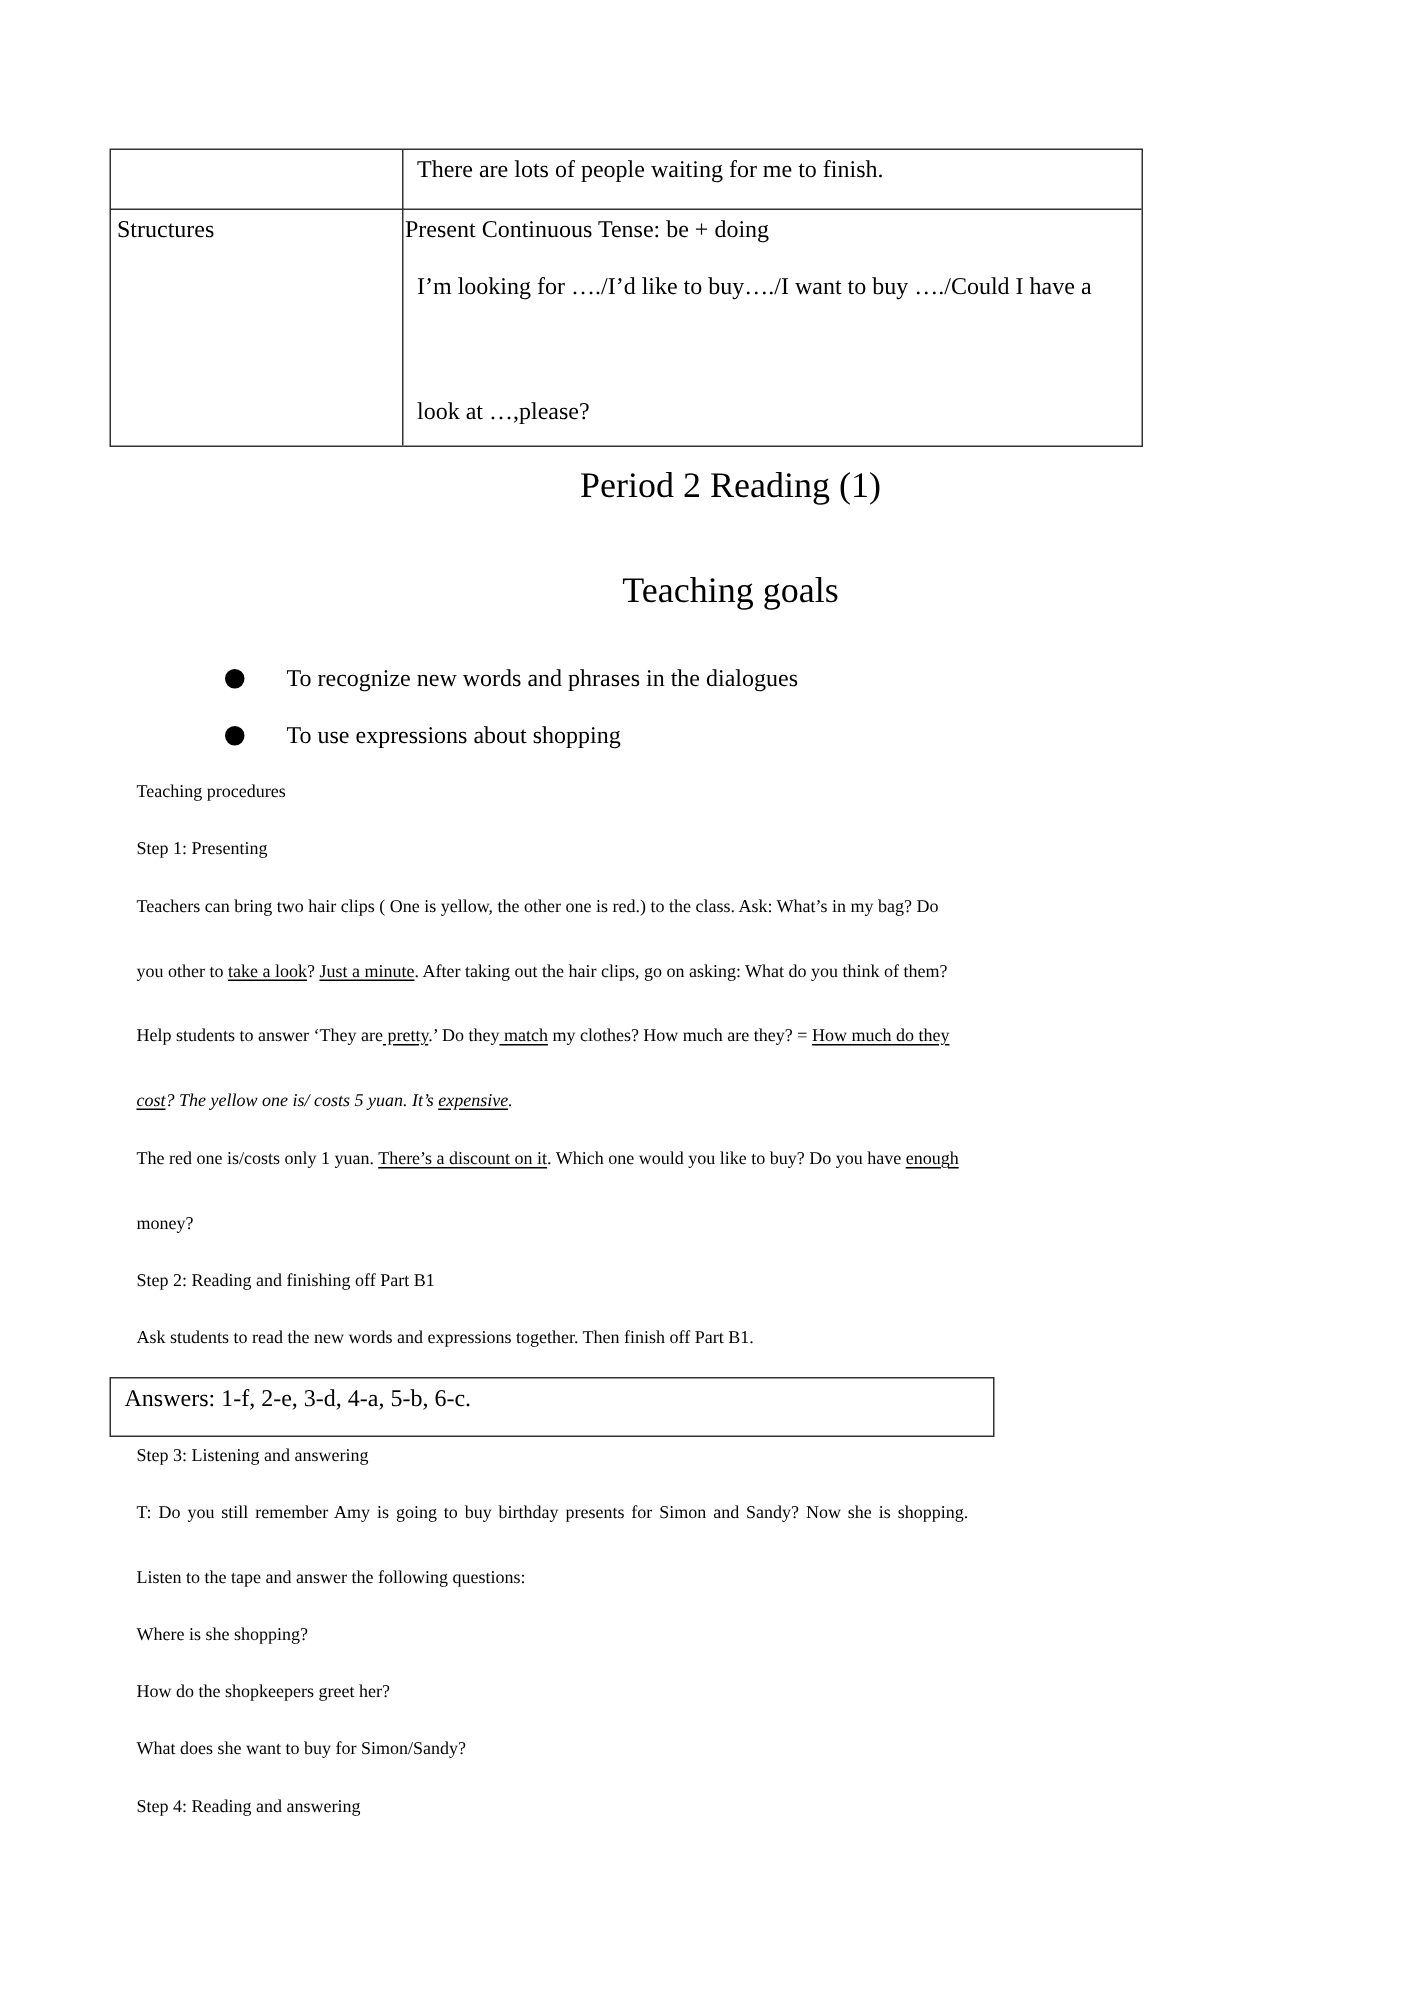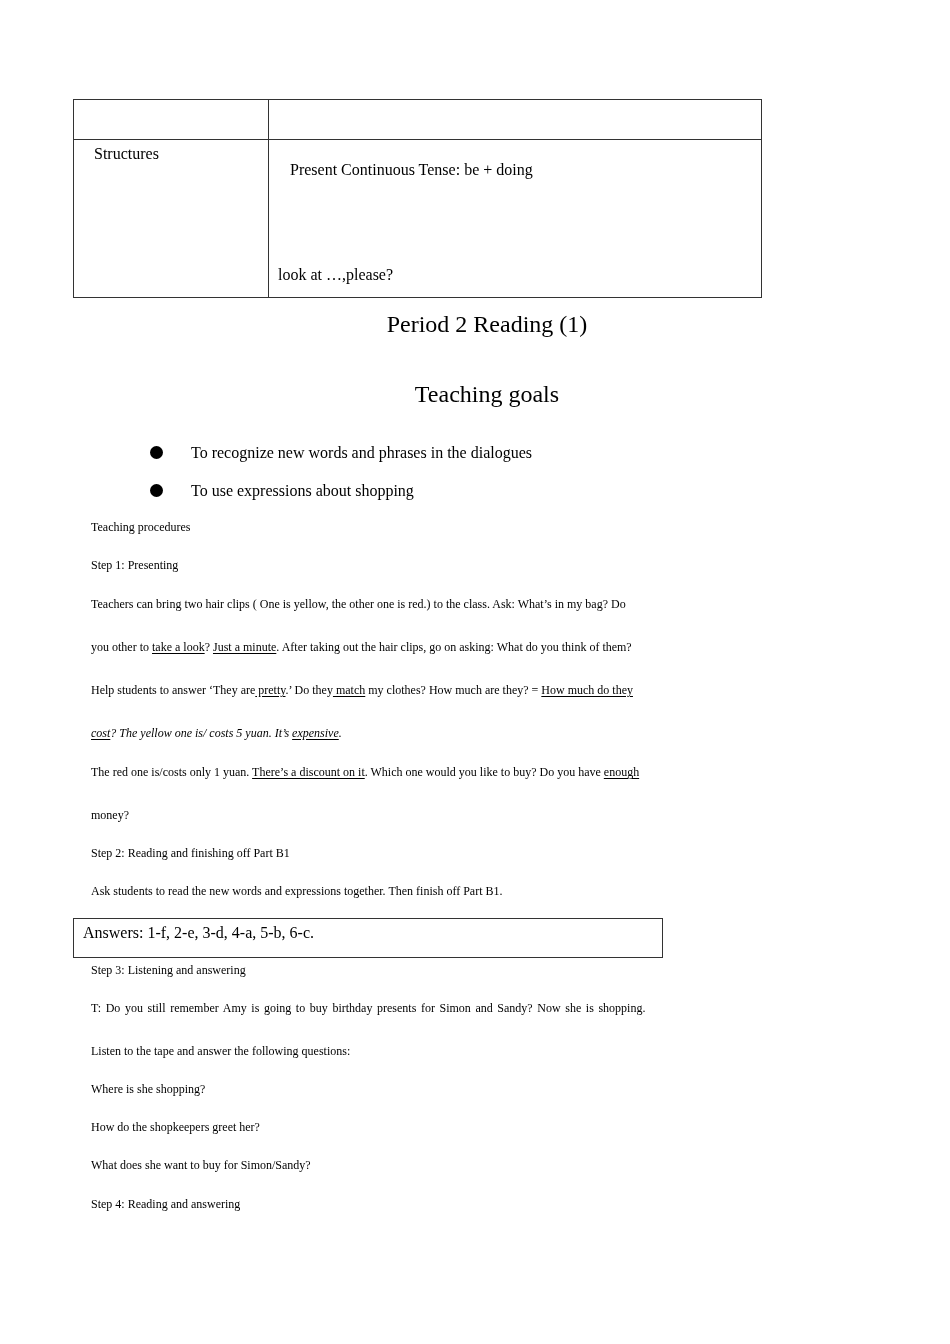--- a/index.html
+++ b/index.html
@@ -24,22 +24,24 @@
   .ansbox { position: absolute; left: 73px; top: 918px; width: 590px; height: 40px; border: 1px solid #333; box-sizing: border-box; }
   .ansbox span { position: absolute; left: 9px; top: 5px; white-space: nowrap; }
 </style>
 </head>
 <body>
 
 <div class="tbl">
   <div class="vline"></div>
   <div class="hline"></div>
   <span class="cell-text" style="left:9px; top:6px;"></span>
-  <span class="cell-text" style="left:20px; top:45px;">Structures</span>
-  <span class="cell-text" style="left:216px; top:45px;margin-top:16px;">Present Continuous Tense: be + doing</span>
+  <span class="cell-text" style="left:204px; top:5px;">There are lots of people waiting for me to finish.</span>
+  <span class="cell-text" style="left:4px; top:45px;">Structures</span>
+  <span class="cell-text" style="left:196px; top:45px;">Present Continuous Tense: be + doing</span>
+  <span class="cell-text" style="left:204px; top:83px;">I’m looking for …./I’d like to buy…./I want to buy …./Could I have a</span>
   <span class="cell-text" style="left:204px; top:126px;margin-top:40px;">look at …,please?</span>
 </div>
 
 <div class="title" style="top:311px;">Period 2 Reading (1)</div>
 <div class="title" style="top:381px;">Teaching goals</div>
 
 <div class="bullet" style="top:446px;"></div>
 <span class="abs" style="left:191px; top:444px;">To recognize new words and phrases in the dialogues</span>
 <div class="bullet" style="top:484px;"></div>
 <span class="abs" style="left:191px; top:482px;">To use expressions about shopping</span>

